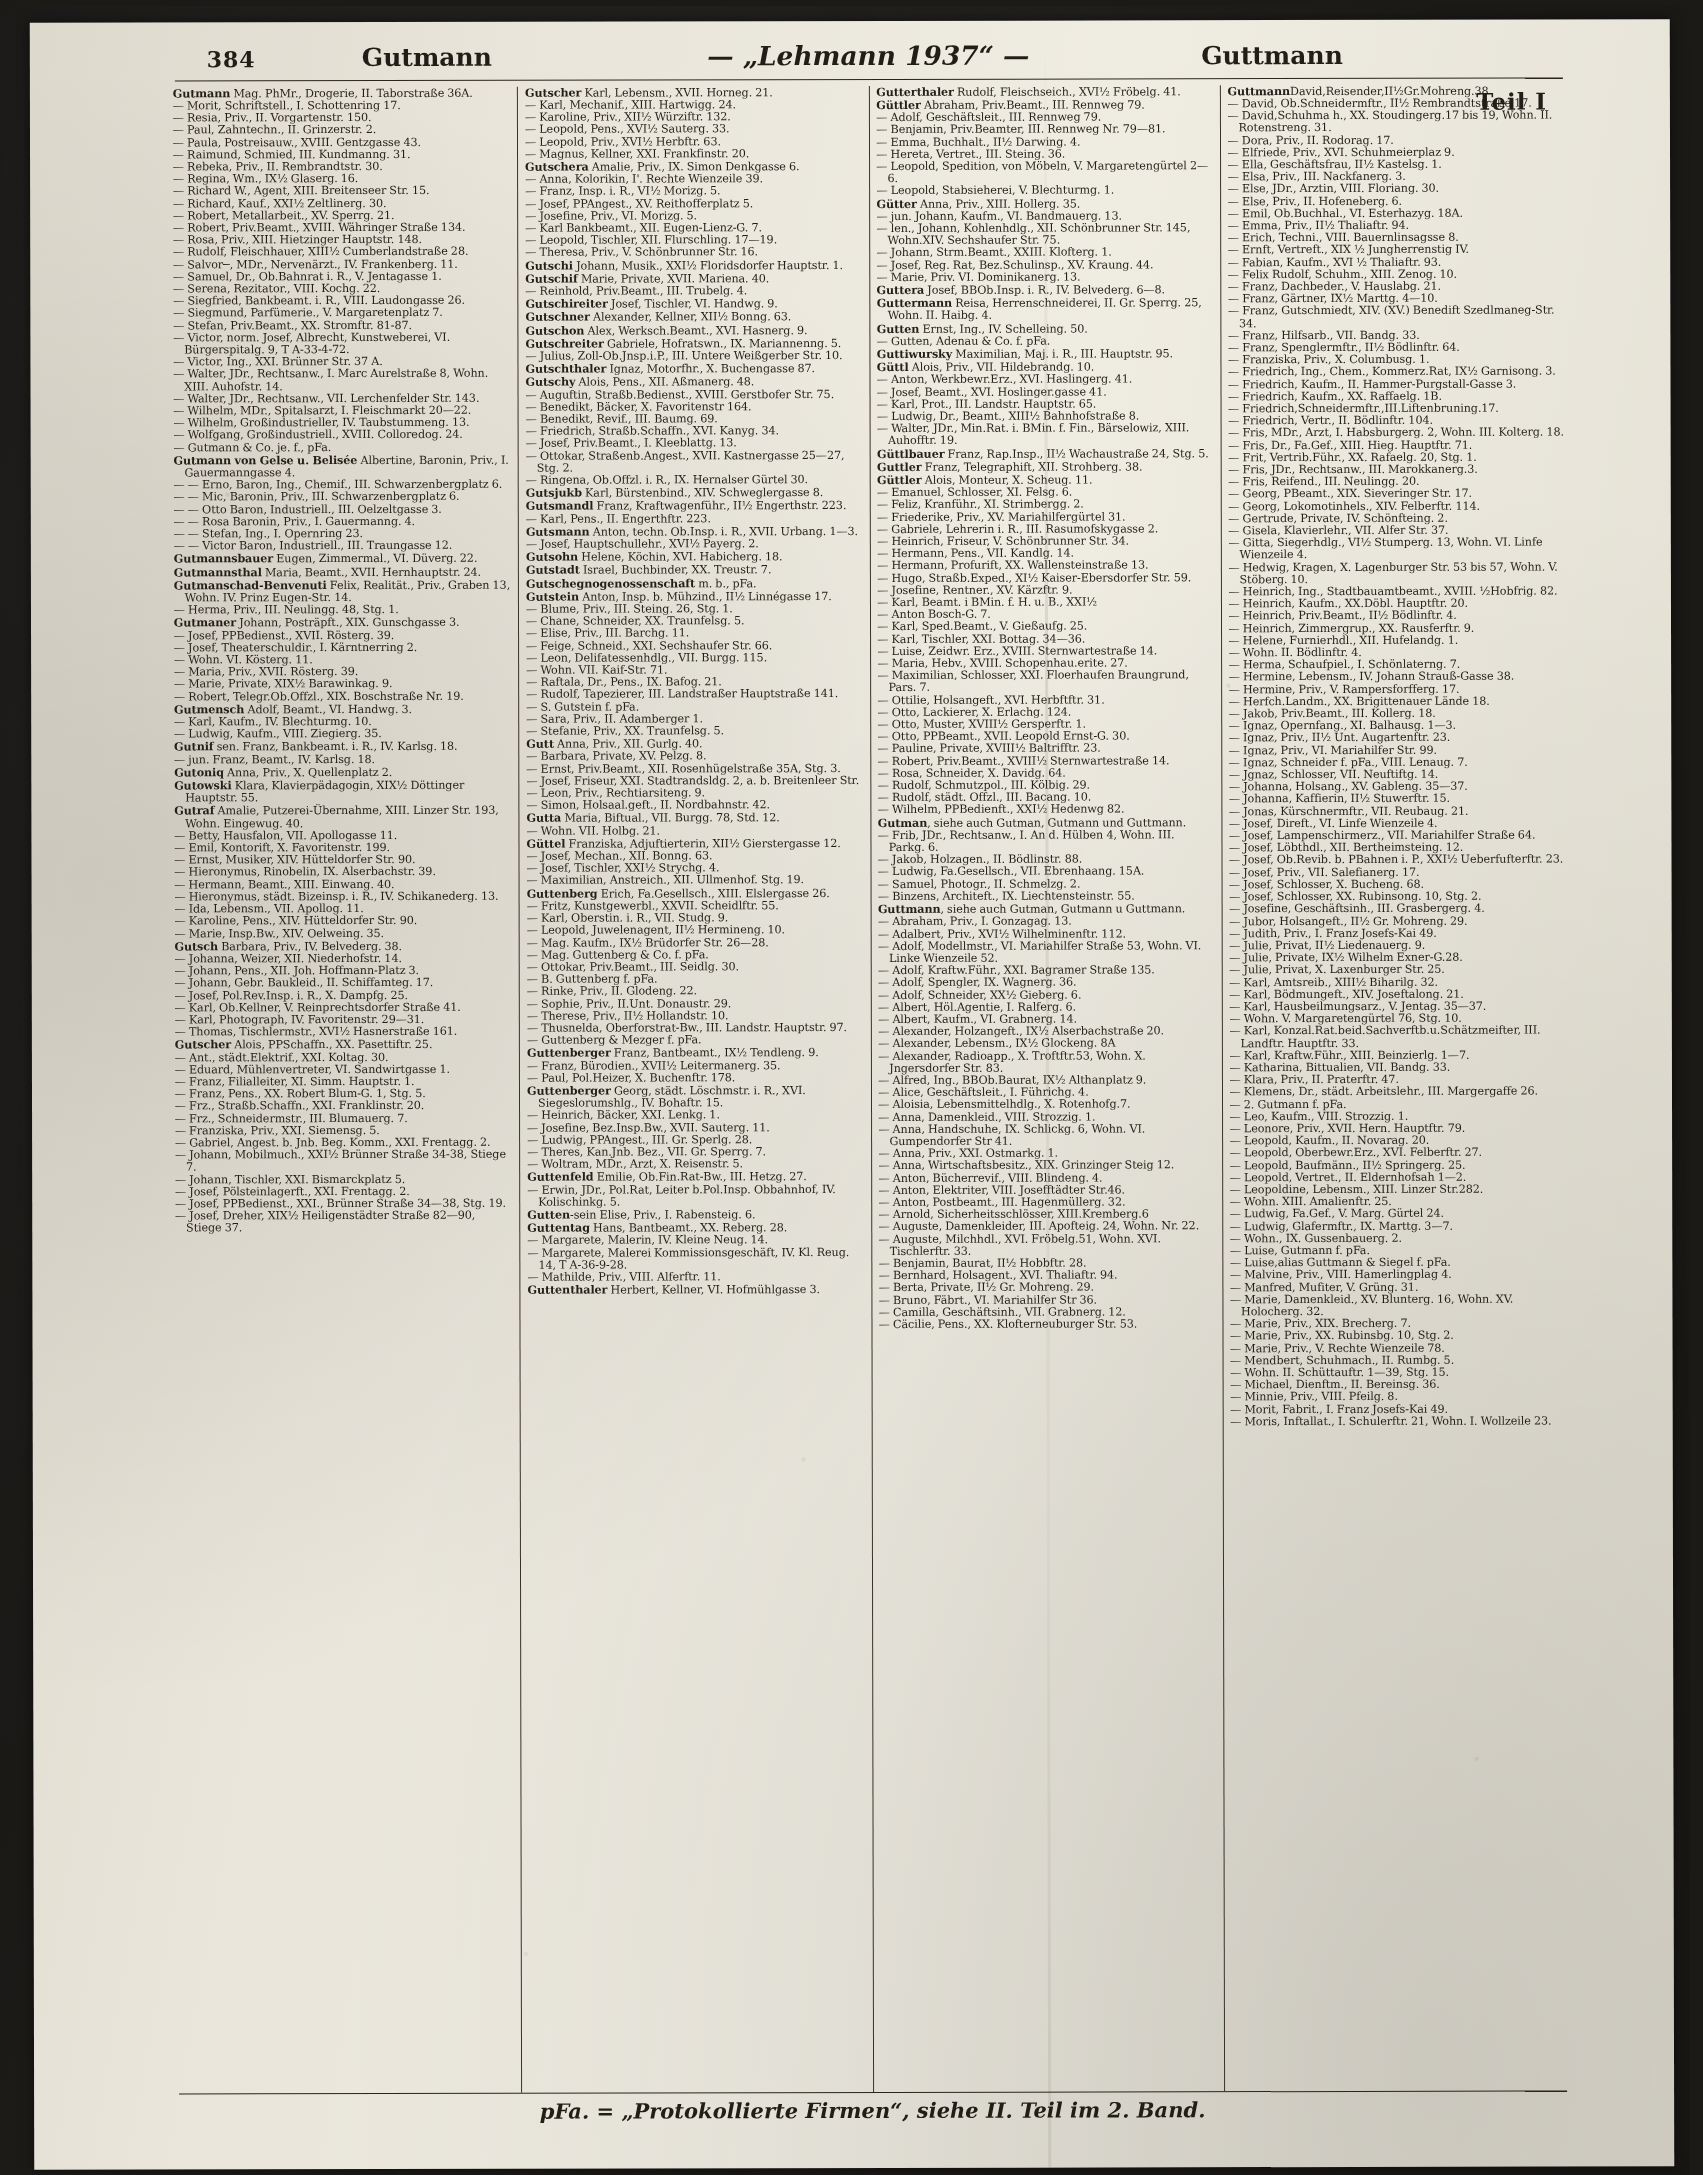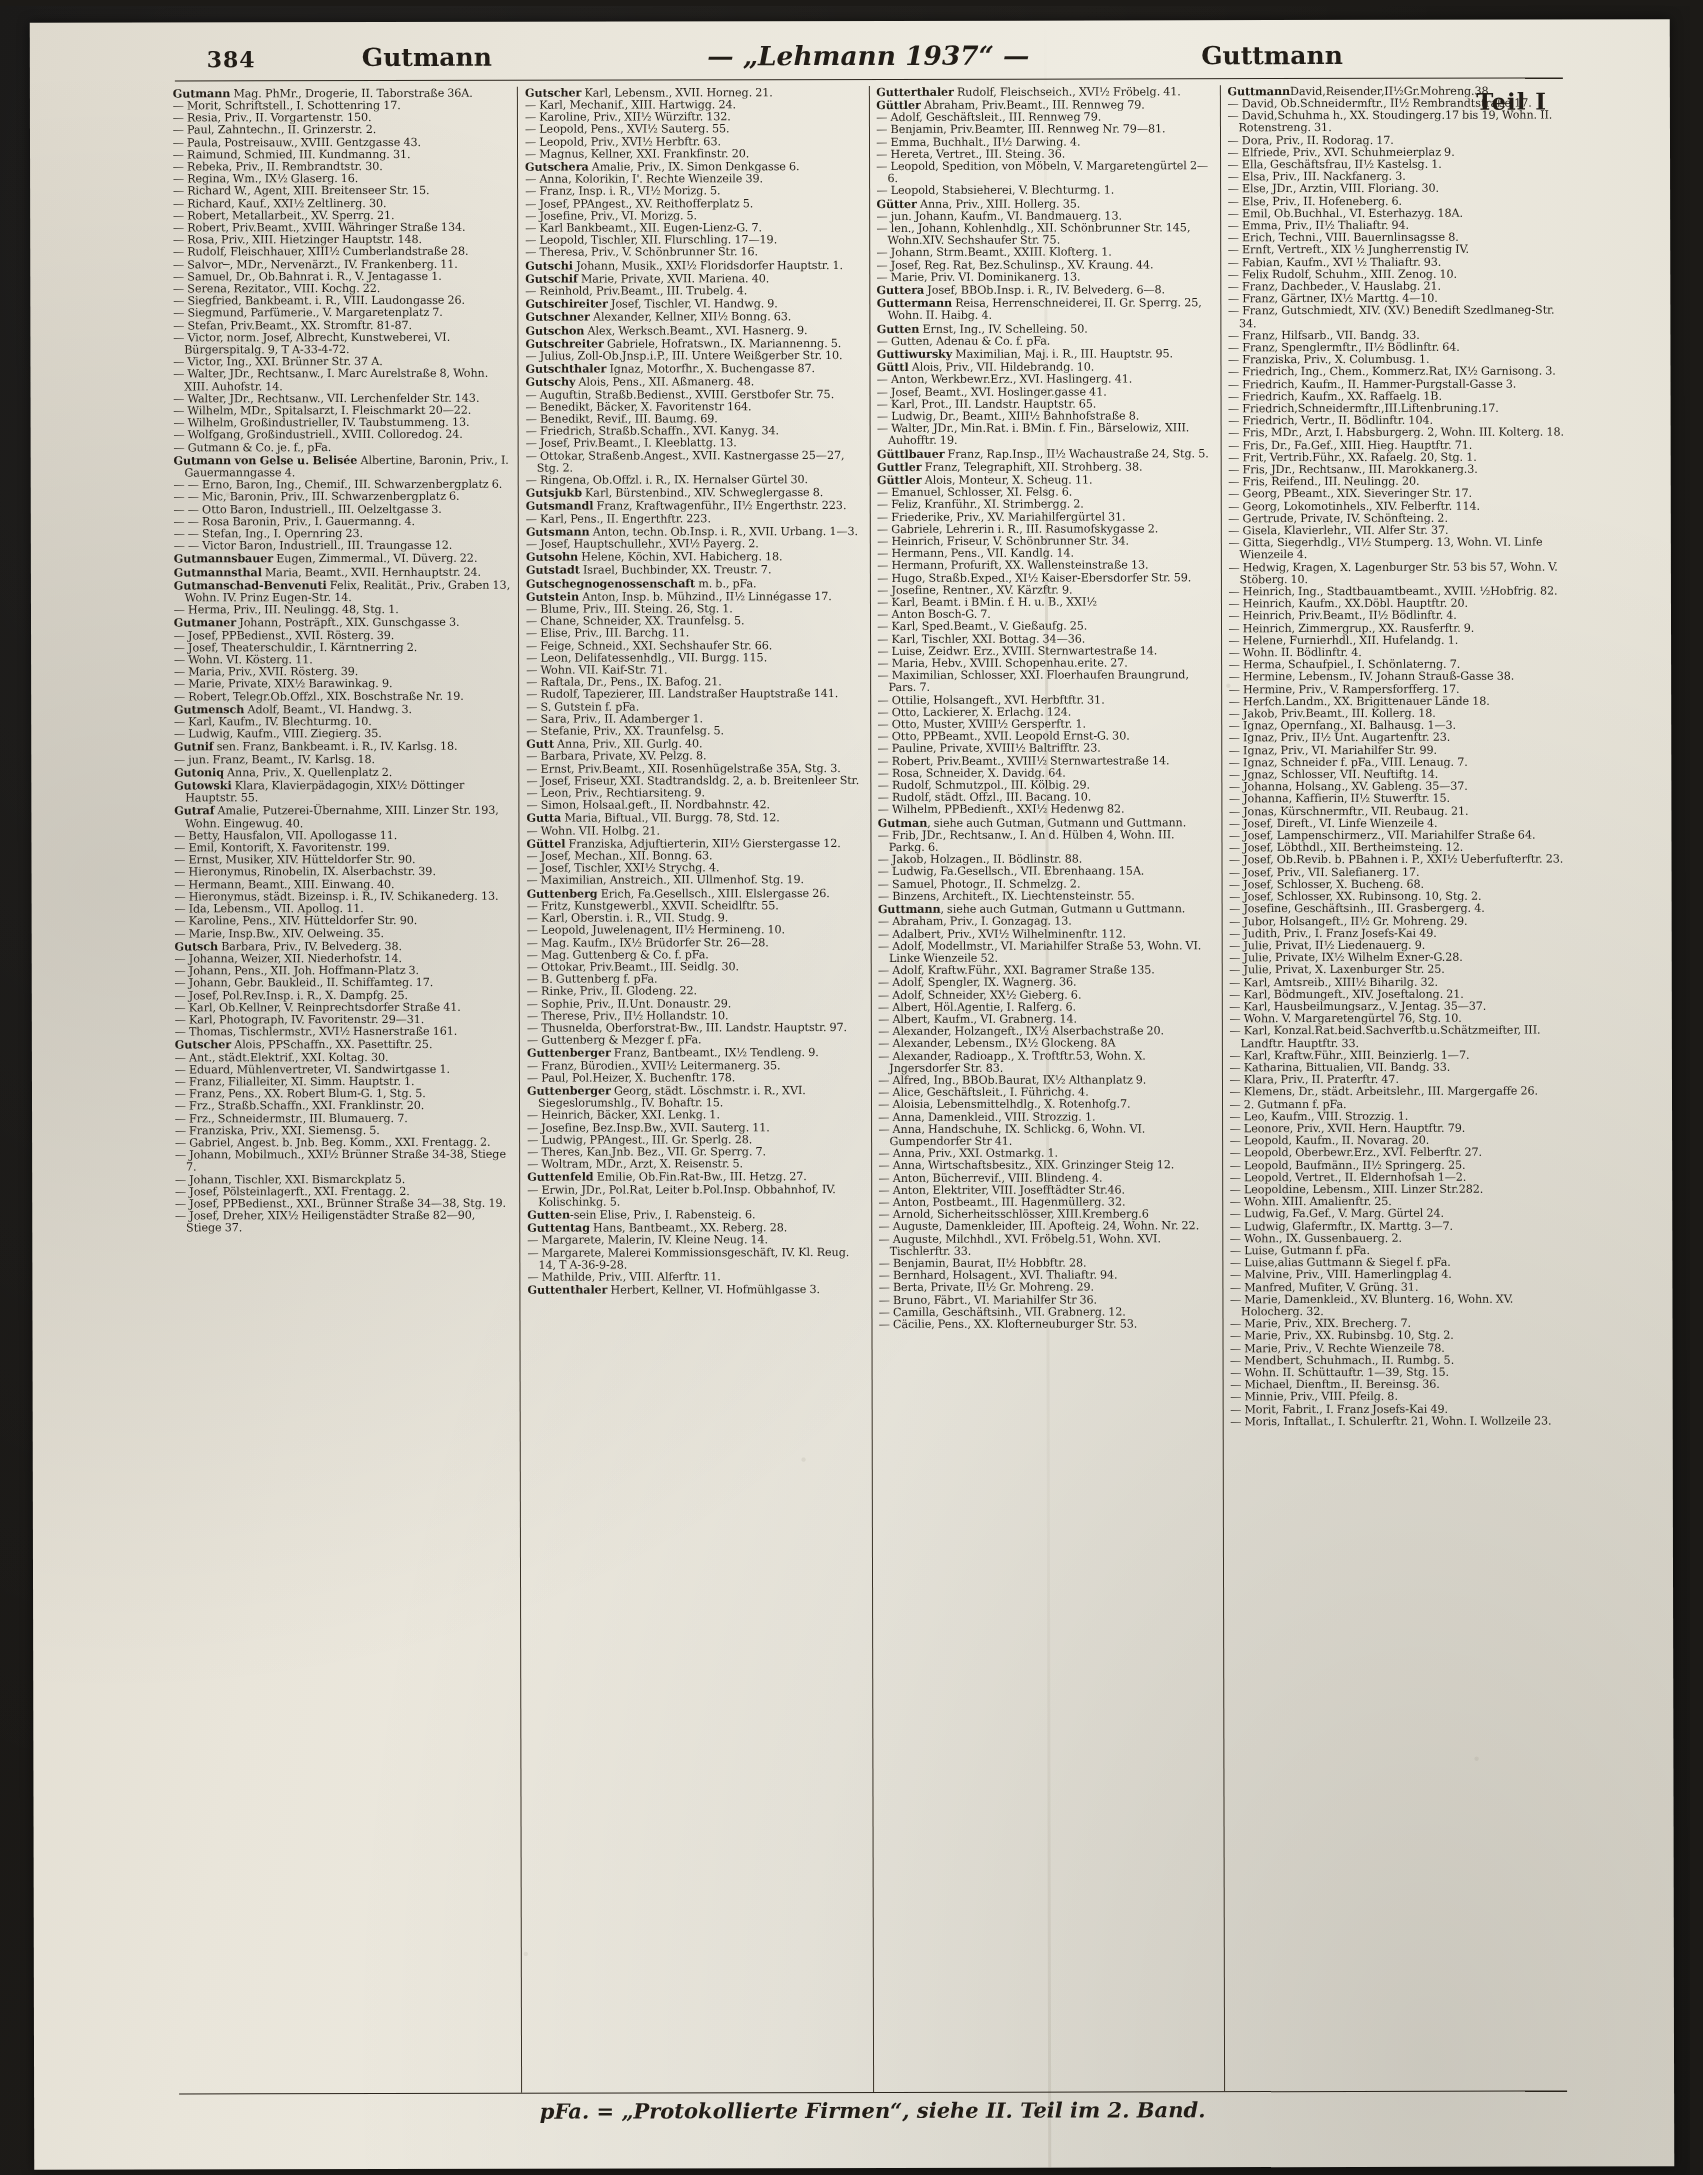--- a/index.html
+++ b/index.html
@@ -264,21 +264,21 @@
             <p class="entry">— Johann, Mobilmuch., XXI½ Brünner Straße 34-38, Stiege 7.</p>
             <p class="entry">— Johann, Tischler, XXI. Bismarckplatz 5.</p>
             <p class="entry">— Josef, Pölsteinlagerft., XXI. Frentagg. 2.</p>
             <p class="entry">— Josef, PPBedienst., XXI., Brünner Straße 34—38, Stg. 19.</p>
             <p class="entry">— Josef, Dreher, XIX½ Heiligenstädter Straße 82—90, Stiege 37.</p>
           </div>
         <div class="col">
             <p class="entry"><b>Gutscher</b> Karl, Lebensm., XVII. Horneg. 21.</p>
             <p class="entry">— Karl, Mechanif., XIII. Hartwigg. 24.</p>
             <p class="entry">— Karoline, Priv., XII½ Würziftr. 132.</p>
-            <p class="entry">— Leopold, Pens., XVI½ Sauterg. 55.</p>
+            <p class="entry">— Leopold, Pens., XVI½ Sauterg. 33.</p>
             <p class="entry">— Leopold, Priv., XVI½ Herbftr. 63.</p>
             <p class="entry">— Magnus, Kellner, XXI. Frankfinstr. 20.</p>
             <p class="entry"><b>Gutschera</b> Amalie, Priv., IX. Simon Denkgasse 6.</p>
             <p class="entry">— Anna, Kolorikin, I'. Rechte Wienzeile 39.</p>
             <p class="entry">— Franz, Insp. i. R., VI½ Morizg. 5.</p>
             <p class="entry">— Josef, PPAngest., XV. Reithofferplatz 5.</p>
             <p class="entry">— Josefine, Priv., VI. Morizg. 5.</p>
             <p class="entry">— Karl Bankbeamt., XII. Eugen-Lienz-G. 7.</p>
             <p class="entry">— Leopold, Tischler, XII. Flurschling. 17—19.</p>
             <p class="entry">— Theresa, Priv., V. Schönbrunner Str. 16.</p>

